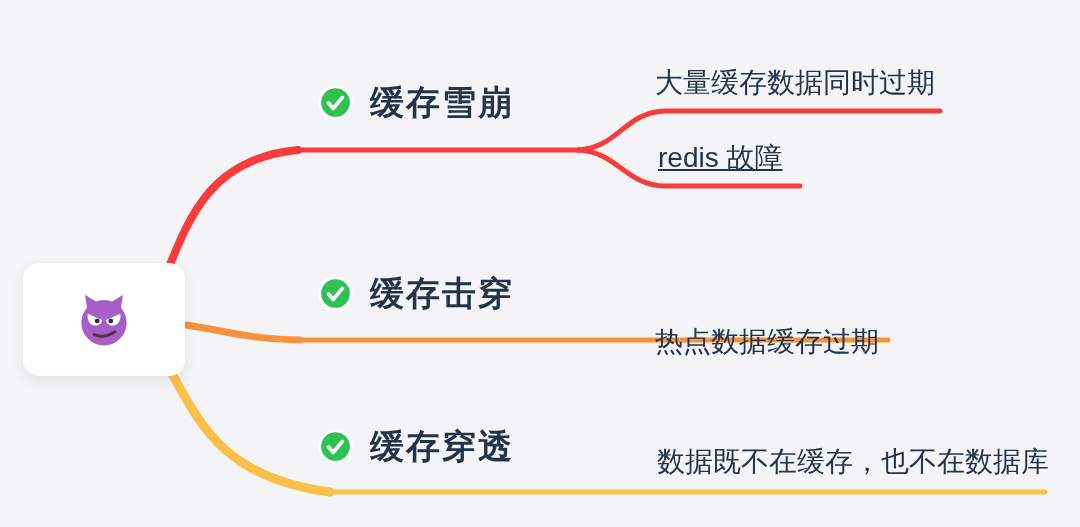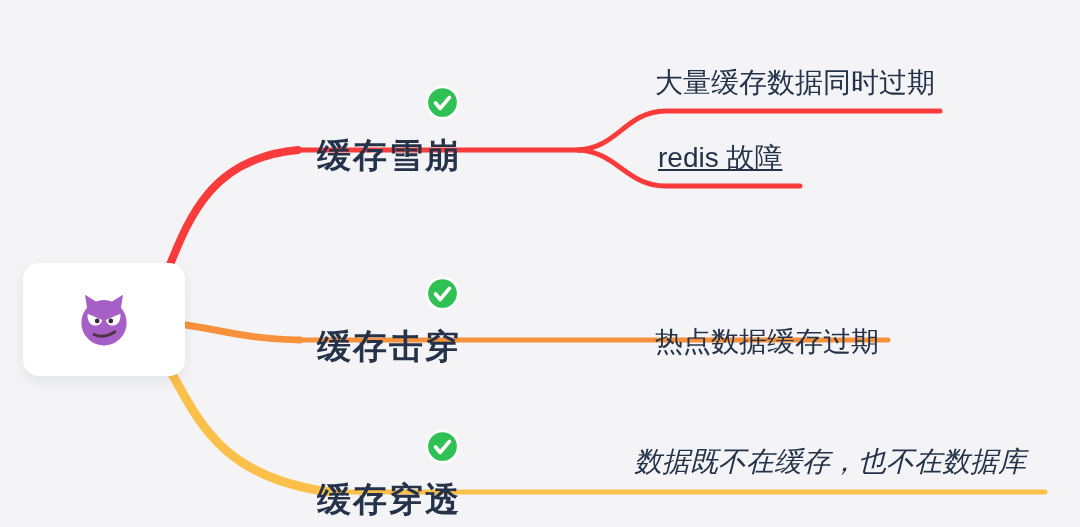--- a/index.html
+++ b/index.html
@@ -35,24 +35,23 @@
     border-radius: 16px;
     box-shadow: 0 5px 14px rgba(30, 40, 70, 0.08);
     display: flex;
     align-items: center;
     justify-content: center;
     z-index: 3;
   }
   .branch-label {
     position: absolute;
     display: flex;
-    align-items: flex-end;
+    align-items: flex-start;
     gap: 16px;
     z-index: 2;
-    flex-direction: column;
   }
   .check-icon {
     width: 37px;
     height: 37px;
     flex: 0 0 auto;
   }
   .branch-text {
     font-size: 34px;
     font-weight: 700;
     color: #24334A;
@@ -68,21 +67,21 @@
     white-space: nowrap;
     line-height: 34px;
     z-index: 2;
   }
   .pos-row1 { left: 317px; top: 84px; }
   .pos-row2 { left: 317px; top: 275px; }
   .pos-row3 { left: 317px; top: 428px; }
   .pos-sub1 { left: 655px; top: 66px; }
   .pos-sub2 { left: 658px; top: 141px; text-decoration: underline; }
   .pos-sub3 { left: 655px; top: 294px; margin-top: 31px; }
-  .pos-sub4 { left: 634px; top: 445px; font-style: italic; }
+  .pos-sub4 { left: 657px; top: 445px; }
 </style>
 </head>
 <body>
 
 <div class="canvas">
 
   <svg class="lines" width="1080" height="527" viewBox="0 0 1080 527">
 
     <g fill="none" stroke-linecap="round">
       <path d="M 167 272 C 190 215 212 158 298 150" stroke-width="8" stroke="#F93B3C"></path>

